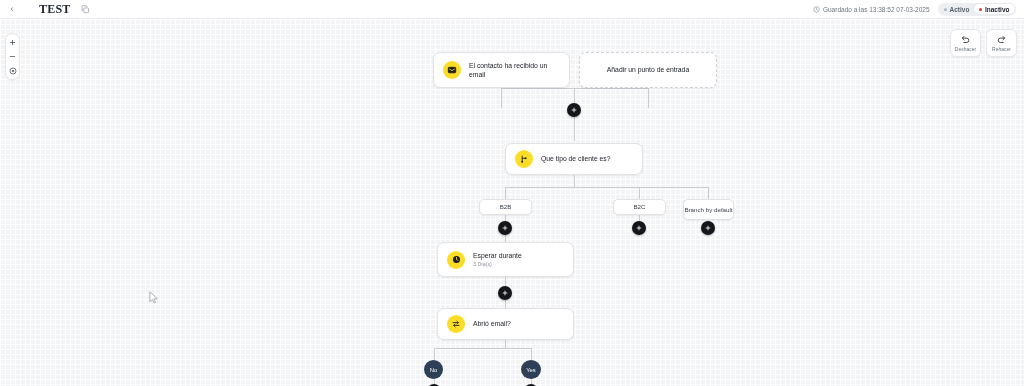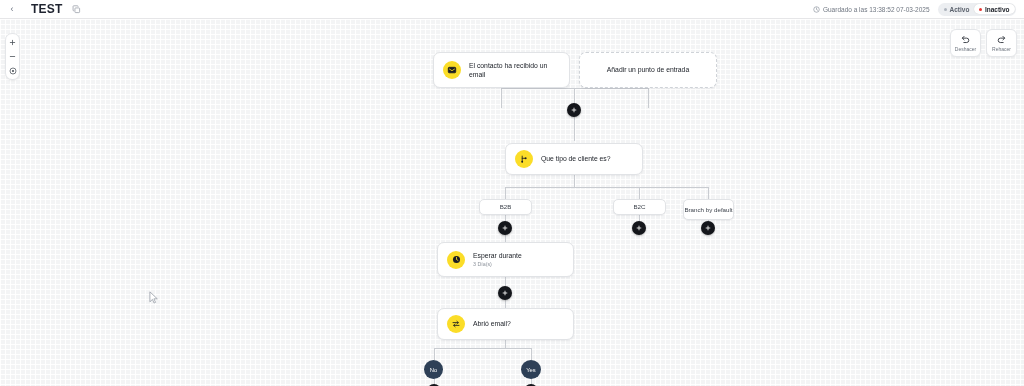--- a/index.html
+++ b/index.html
@@ -20,24 +20,24 @@
     display: flex; align-items: center;
     z-index: 30;
   }
   .back-chevron {
     width: 14px; margin-left: 5px;
     font-size: 9px; color: #6b7280;
     text-align: center; line-height: 19px;
     cursor: pointer;
   }
   .doc-title {
-    font-family: Liberation Sans, sans-serif;
+    font-family: Liberation Serif, serif;
     font-size: 12px; font-weight: 700;
     color: #1f2430; letter-spacing: .2px;
-    margin-left: 12px;
+    margin-left: 20px;
   }
   .copy-icon {
     margin-left: 9px; width: 11px; height: 11px;
     display: inline-flex; align-items: center; justify-content: center;
     color: #9aa0aa; cursor: pointer;
   }
   .header-right {
     margin-left: auto; display: flex; align-items: center; gap: 8px;
     padding-right: 8px;
   }

